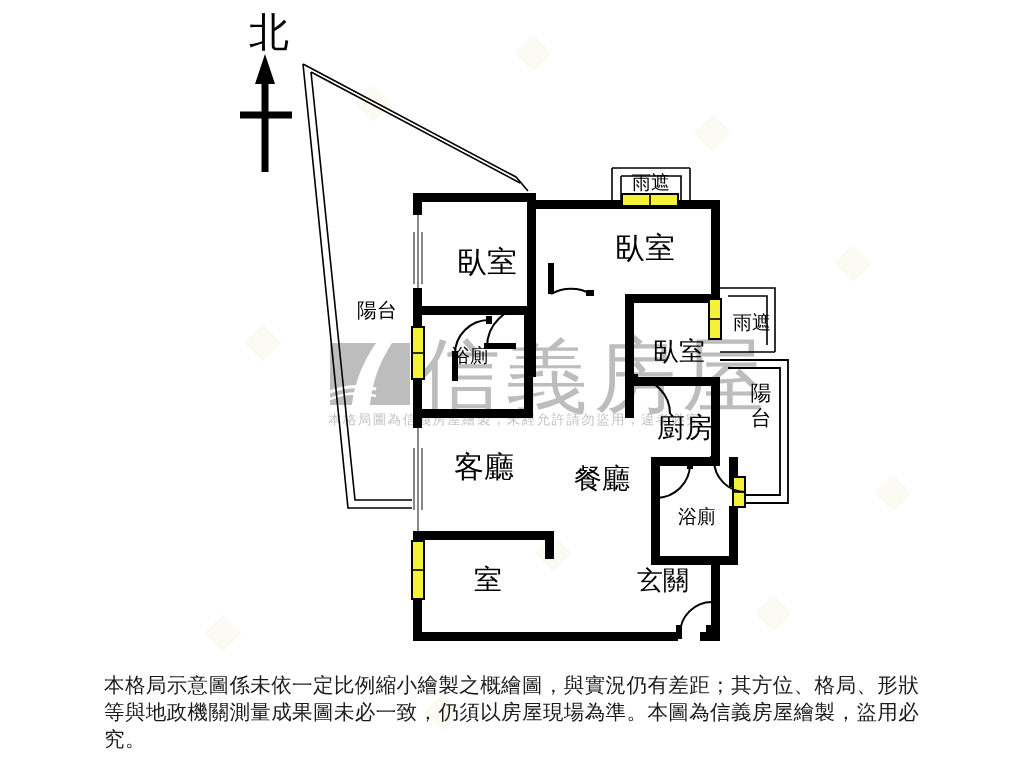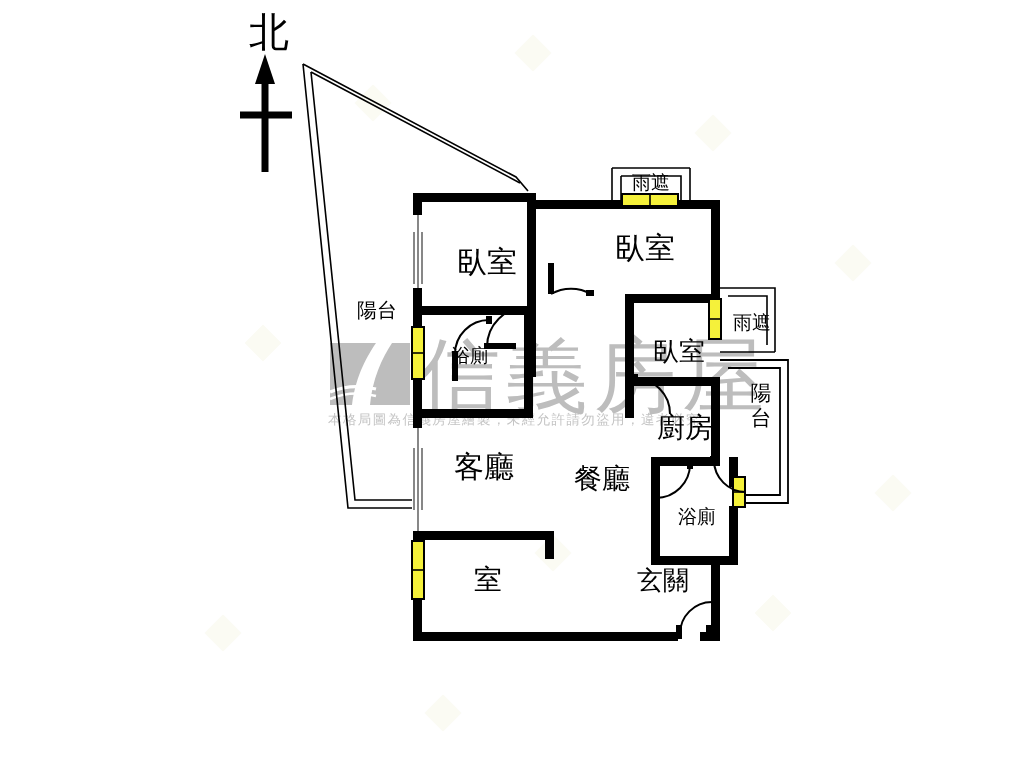--- a/index.html
+++ b/index.html
@@ -252,14 +252,15 @@
       <text x="761" y="425" font-size="21">台</text>
     </g>
 
     <g font-family="DejaVu Serif, Liberation Serif, serif" fill="#000" text-anchor="middle">
       <text x="651" y="189" font-size="19">雨遮</text>
       <text x="752" y="329" font-size="19">雨遮</text>
     </g>
 
   </svg>
 
+  <div class="disclaimer">本格局示意圖係未依一定比例縮小繪製之概繪圖，與實況仍有差距；其方位、格局、形狀等與地政機關測量成果圖未必一致，仍須以房屋現場為準。本圖為信義房屋繪製，盜用必究。</div>
 
 </div>
 
 </body></html>

